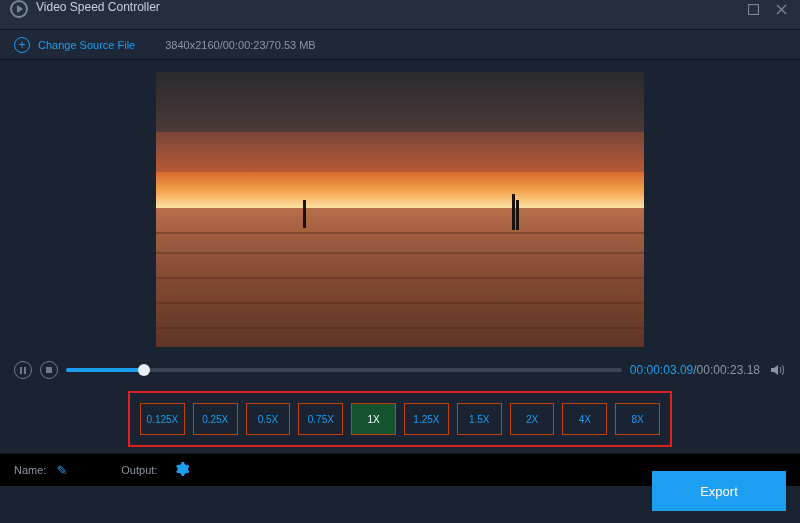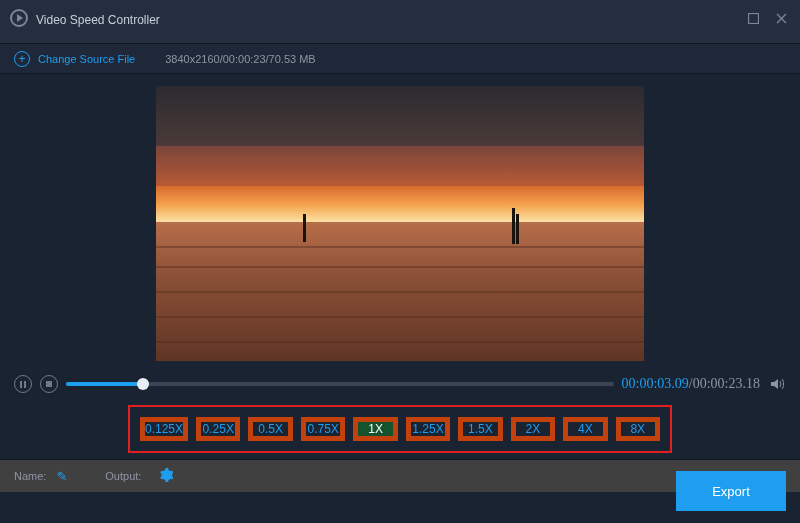--- a/index.html
+++ b/index.html
@@ -7,25 +7,25 @@
     width: 800px;
     height: 523px;
     background: #1a2332;
     font-family: Arial, sans-serif;
     font-size: 12px;
     color: #b0b8c4;
     overflow: hidden;
   }
   
   .titlebar {
-    height: 44px;
+    height: 30px;
     background: #242e3e;
     display: flex;
-    align-items: flex-end;
-    padding: 16px 10px;
+    align-items: flex-start;
+    padding: 0 10px;
     border-bottom: 1px solid #111820;
   }
   .titlebar .logo {
     width: 18px; height: 18px;
     border: 2px solid #7a8799;
     border-radius: 50%;
     display: flex; align-items: center; justify-content: center;
     margin-right: 8px;
     position: relative;
   }
@@ -102,46 +102,46 @@
   .stop-sq { width:6px; height:6px; background:#6e7a8c; }
   .slider {
     flex: 1;
     height: 4px;
     background: #3a4556;
     position: relative;
     border-radius: 2px;
   }
   .slider .prog { position:absolute; left:0; top:0; bottom:0; width:14%; background:#1e9ef0; border-radius:2px; }
   .slider .thumb { position:absolute; left:14%; top:50%; width:12px; height:12px; background:#e8eef5; border-radius:50%; transform:translate(-50%,-50%); }
-  .time { color:#8c95a3; font-size:14px;font-family:Liberation Serif, serif; }
+  .time { color:#8c95a3; font-size:12px; }
   .time .cur { color:#1e9ef0; }
   .vol-icon { width:18px; height:18px; display:flex; align-items:center; justify-content:center; color:#8c95a3; cursor:pointer; }
   
   .speed-wrap { padding: 6px 128px; }
   .speed-row {
     border: 2px solid #e01f1f;
     padding: 10px 10px;
     display:flex; gap:8px; justify-content:center;
   }
   .speed-btn {
-    width: 50px; height: 24px;
-    border: 5px solid #c2410c;
+    width: 50px; height: 32px;
+    border: 1px solid #c2410c;
     color: #1e9ef0;
     display:flex; align-items:center; justify-content:center;
-    font-size: 12px;
+    font-size: 10px;
     cursor:pointer;
     background: transparent;
   }
   .speed-btn.active {
     background: #14532d;
     color: #fff;
   }
   
   .footer {
-    background: #404040;
+    background: #000000;
     border-top: 1px solid #111820;
   }
   .frow {
     height: 32px;
     display:flex;
     align-items:center;
     padding: 0 14px;
     gap: 10px;
     font-size: 11px;
     color:#8c95a3;
@@ -149,21 +149,21 @@
   .frow .lbl { color:#8c95a3; }
   .edit-icn { color:#1e9ef0; cursor:pointer; font-size:13px; }
   .outbox { background:#1a2332; height:22px; padding:0 36px 0 8px; display:flex; align-items:center; }
   .gear { color:#1e9ef0; font-size:14px; margin-left:8px; cursor:pointer; }
   .savebox { background:#1a2332; height:22px; padding:0 8px; width:270px; display:flex; align-items:center; justify-content:space-between; }
   .dropbtn { color:#8c95a3; font-size:9px; padding:0 4px; cursor:pointer; }
   .folder-icn { width:18px; color:#8c95a3; cursor:pointer; }
   .export {
     position:absolute;
     right:14px; bottom:12px;
-    width:110px; height:40px;
+    width:134px; height:40px;
     background:#1e9ef0;
     color:#fff;
     display:flex; align-items:center; justify-content:center;
     font-size:13px;
     cursor:pointer;
   }
 </style>
 </head>
 <body>
 
@@ -244,21 +244,21 @@
     <div class="speed-btn">2X</div>
     <div class="speed-btn">4X</div>
     <div class="speed-btn">8X</div>
   </div>
 </div>
 
 <div class="footer">
   <div class="frow">
     <span class="lbl">Name:</span>
     <span class="edit-icn">✎</span>
-    <span class="lbl" style="margin-left:28px">Output:</span>
+    <span class="lbl" style="margin-left:44px">Output:</span>
     <span class="gear">
       <svg width="14" height="14" viewBox="0 0 16 16">
           <path fill="currentColor" d="M8 5a3 3 0 100 6 3 3 0 000-6zm7 3c0-.5 0-.9-.1-1.3l1.6-1.2-1.5-2.6-1.9.7c-.7-.6-1.4-1-2.3-1.3L10.5 0h-3L7 2.3c-.9.3-1.6.7-2.3 1.3l-1.9-.7L1.3 5.5 2.9 6.7C2.8 7.1 2.8 7.5 2.8 8s0 .9.1 1.3L1.3 10.5l1.5 2.6 1.9-.7c.7.6 1.4 1 2.3 1.3L7.5 16h3l.3-2.3c.9-.3 1.6-.7 2.3-1.3l1.9.7 1.5-2.6-1.6-1.2c.1-.4.1-.8.1-1.3z"></path>
         </svg>
     </span>
   </div>
 </div>
 
 <div class="export">
   <span>Export</span>

